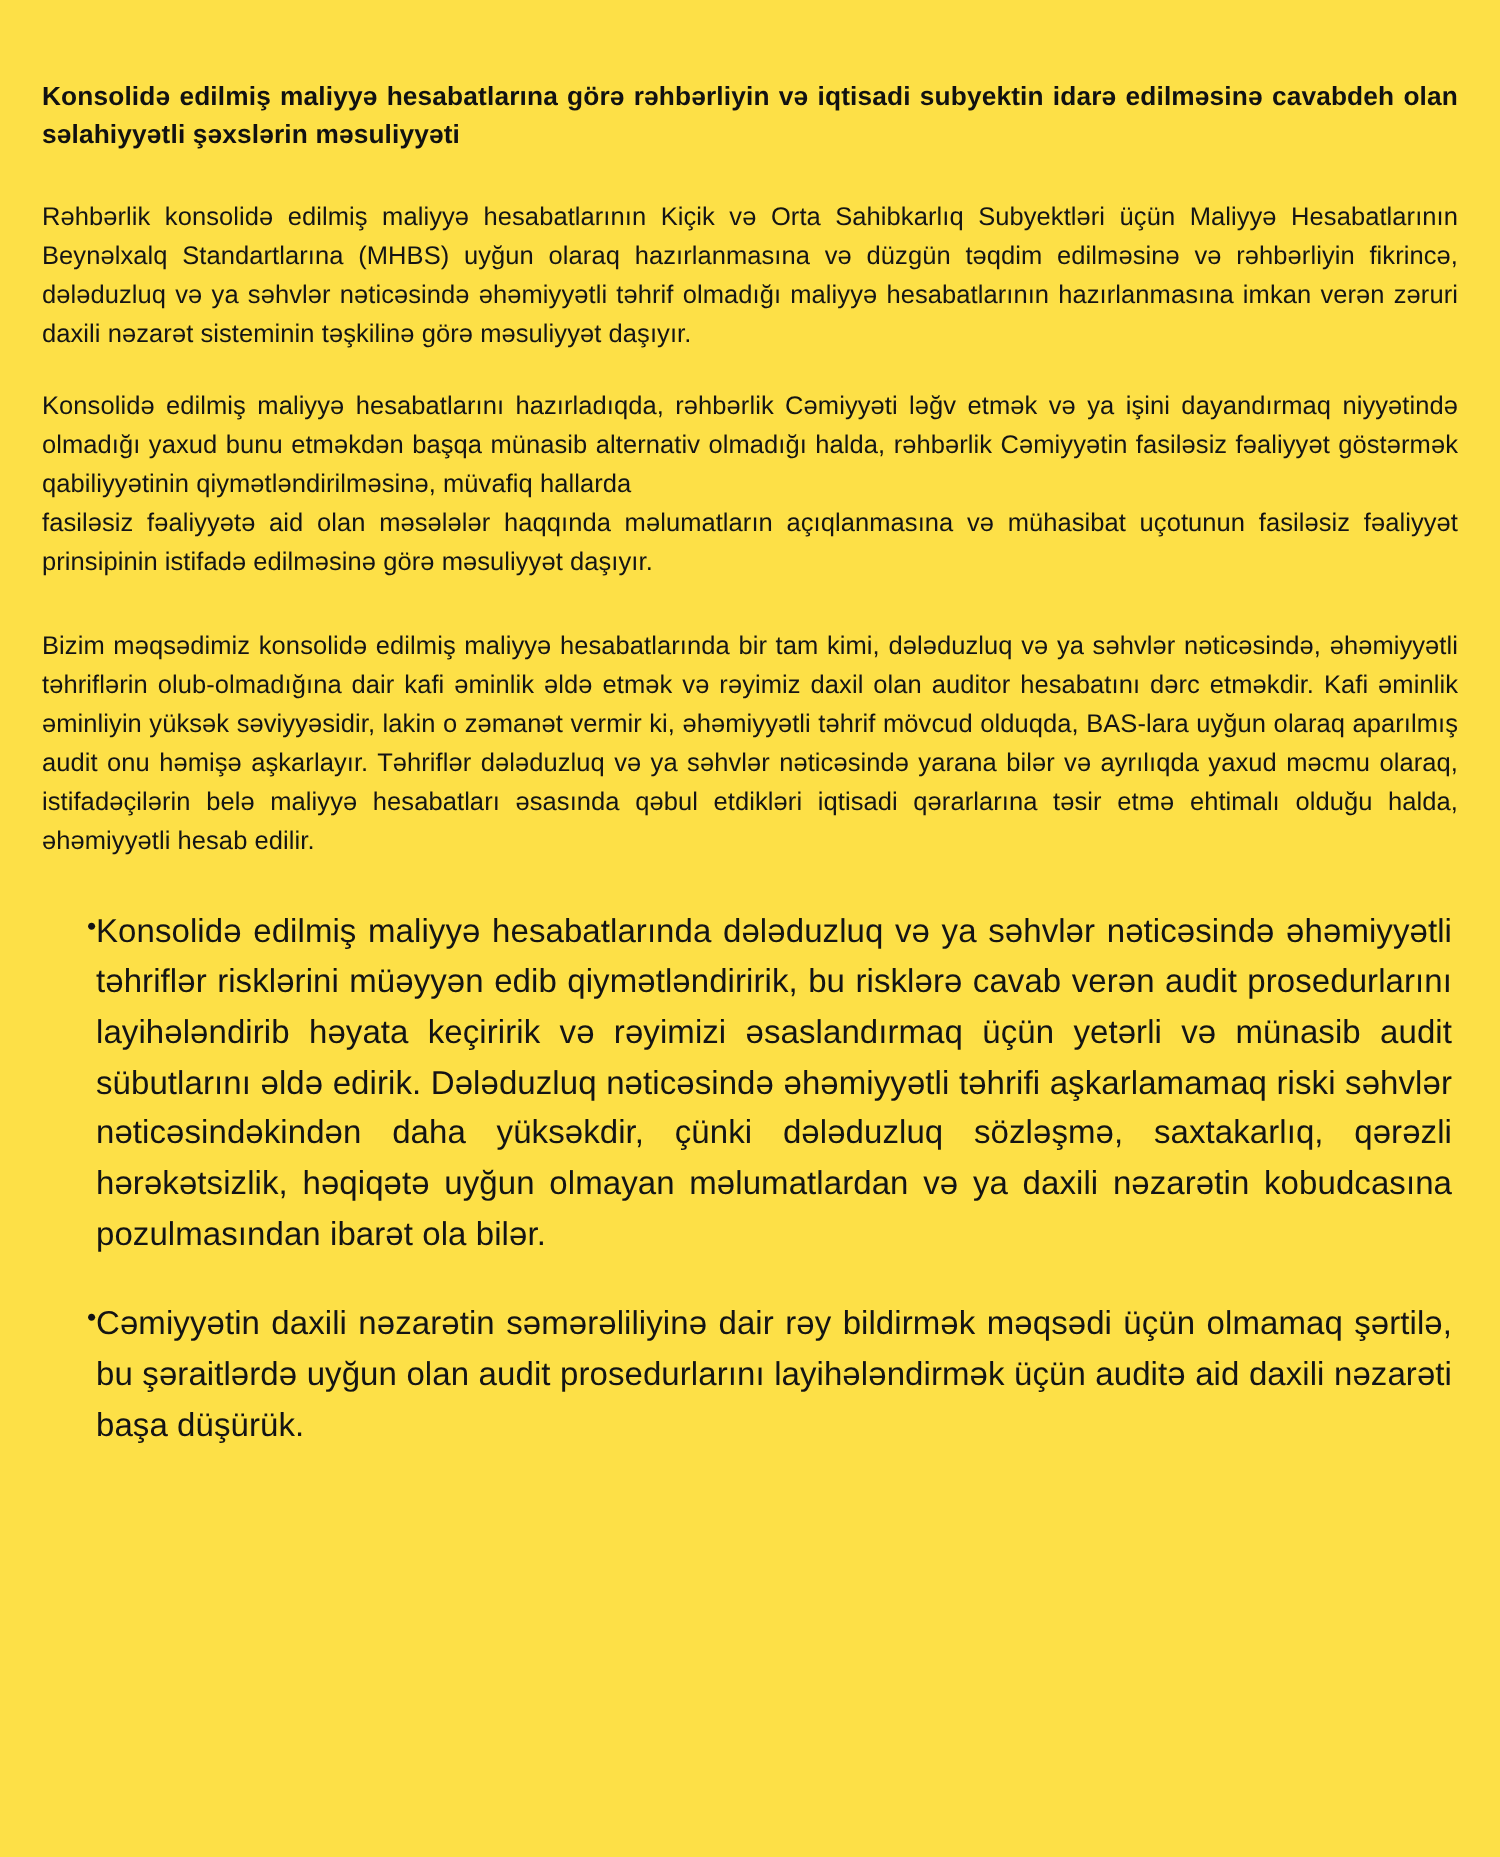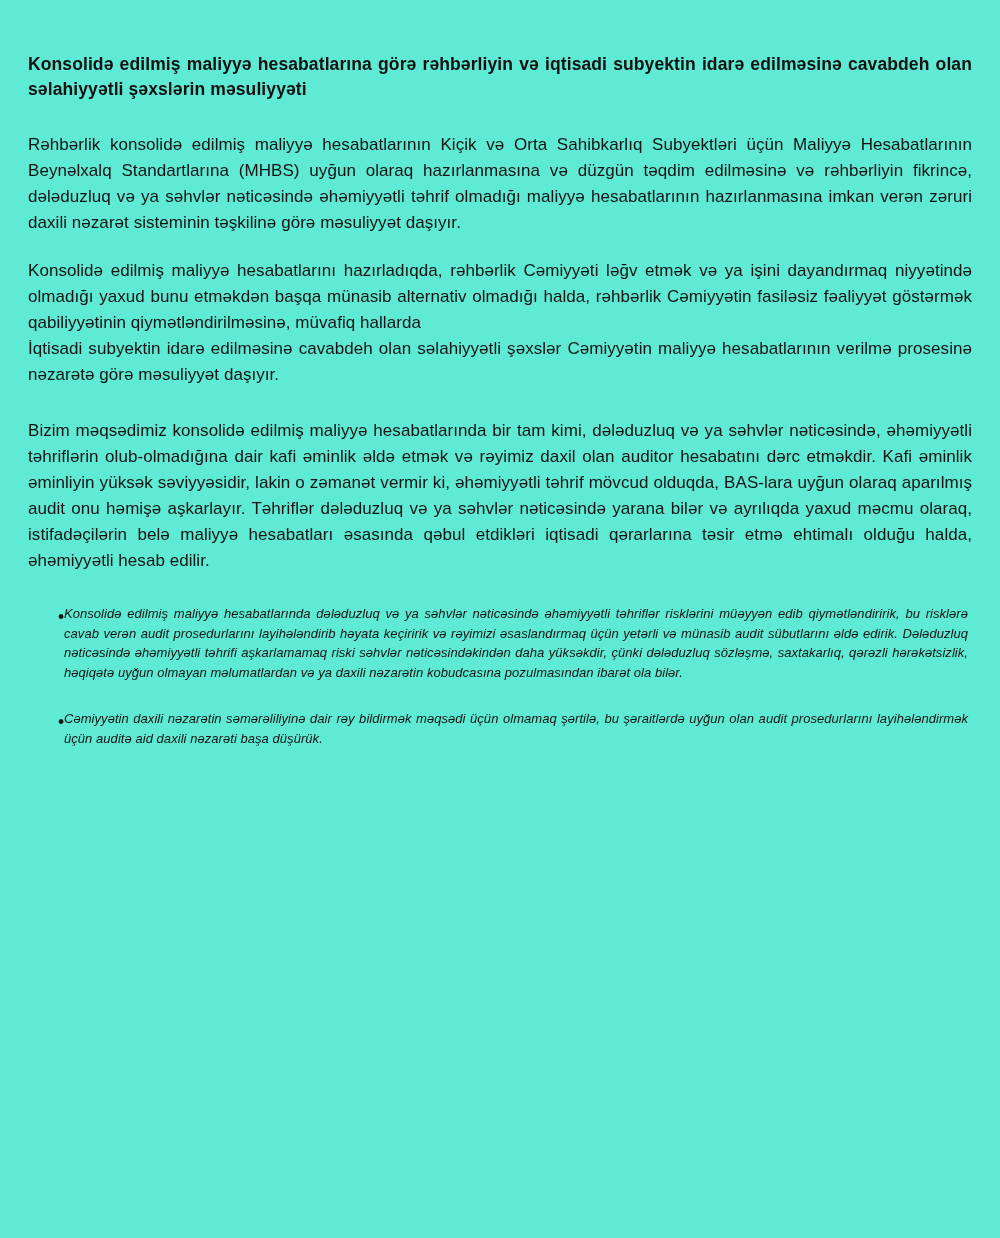--- a/index.html
+++ b/index.html
@@ -11,21 +11,21 @@
     width: 1000px;
     min-height: 1238px;
     font-family: "Liberation Sans", sans-serif;
     color: #1a1a1a;
   }
   .page {
     width: 1000px;
     min-height: 1238px;
     box-sizing: border-box;
     padding: 52px 28px 20px 28px;
-    background: #5eead4;
+    background: #fde047;
   }
   .doc-body {
     width: 944px;
     margin: 0 auto;
   }
   h2.section-heading {
     font-size: 17.5px;
     font-weight: bold;
     line-height: 1.42;
     margin: 0;
@@ -60,48 +60,47 @@
     flex: 0 0 auto;
     width: 36px;
     padding-left: 30px;
     box-sizing: border-box;
     font-size: 17.5px;
     line-height: 1.53;
     color: #141414;
   }
   .bullet-text {
     flex: 1 1 auto;
-    font-size: 13px;
+    font-size: 22px;
     line-height: 1.53;
     text-align: justify;
     text-justify: inter-word;
     letter-spacing: 0.05px;
     color: #141414;
     padding-right: 4px;
-    font-style: italic;
   }
 </style>
 </head>
 <body>
 
 <div class="page">
   <div class="doc-body">
 
     <h2 class="section-heading">Konsolidə edilmiş maliyyə hesabatlarına görə rəhbərliyin və iqtisadi subyektin idarə edilməsinə cavabdeh olan səlahiyyətli şəxslərin məsuliyyəti</h2>
 
     <div class="gap-lg"></div>
 
     <p class="para">Rəhbərlik konsolidə edilmiş maliyyə hesabatlarının Kiçik və Orta Sahibkarlıq Subyektləri üçün Maliyyə Hesabatlarının Beynəlxalq Standartlarına (MHBS) uyğun olaraq hazırlanmasına və düzgün təqdim edilməsinə və rəhbərliyin fikrincə, dələduzluq və ya səhvlər nəticəsində əhəmiyyətli təhrif olmadığı maliyyə hesabatlarının hazırlanmasına imkan verən zəruri daxili nəzarət sisteminin təşkilinə görə məsuliyyət daşıyır.</p>
 
     <div class="gap-md"></div>
 
     <p class="para">Konsolidə edilmiş maliyyə hesabatlarını hazırladıqda, rəhbərlik Cəmiyyəti ləğv etmək və ya işini dayandırmaq niyyətində olmadığı yaxud bunu etməkdən başqa münasib alternativ olmadığı halda, rəhbərlik Cəmiyyətin fasiləsiz fəaliyyət göstərmək qabiliyyətinin qiymətləndirilməsinə, müvafiq hallarda</p>
 
+    <p class="para">fasiləsiz fəaliyyətə aid olan məsələlər haqqında məlumatların açıqlanmasına və mühasibat uçotunun fasiləsiz fəaliyyət prinsipinin istifadə edilməsinə görə məsuliyyət daşıyır.</p>
 
-    <p class="para">İqtisadi subyektin idarə edilməsinə cavabdeh olan səlahiyyətli şəxslər Cəmiyyətin maliyyə hesabatlarının verilmə prosesinə nəzarətə görə məsuliyyət daşıyır.</p>
 
 
     <div class="gap-lg"></div>
 
     <p class="para">Bizim məqsədimiz konsolidə edilmiş maliyyə hesabatlarında bir tam kimi, dələduzluq və ya səhvlər nəticəsində, əhəmiyyətli təhriflərin olub-olmadığına dair kafi əminlik əldə etmək və rəyimiz daxil olan auditor hesabatını dərc etməkdir. Kafi əminlik əminliyin yüksək səviyyəsidir, lakin o zəmanət vermir ki, əhəmiyyətli təhrif mövcud olduqda, BAS-lara uyğun olaraq aparılmış audit onu həmişə aşkarlayır. Təhriflər dələduzluq və ya səhvlər nəticəsində yarana bilər və ayrılıqda yaxud məcmu olaraq, istifadəçilərin belə maliyyə hesabatları əsasında qəbul etdikləri iqtisadi qərarlarına təsir etmə ehtimalı olduğu halda, əhəmiyyətli hesab edilir.</p>
 
 
     <div class="gap-lg"></div>
 
     <ul class="bullets">

